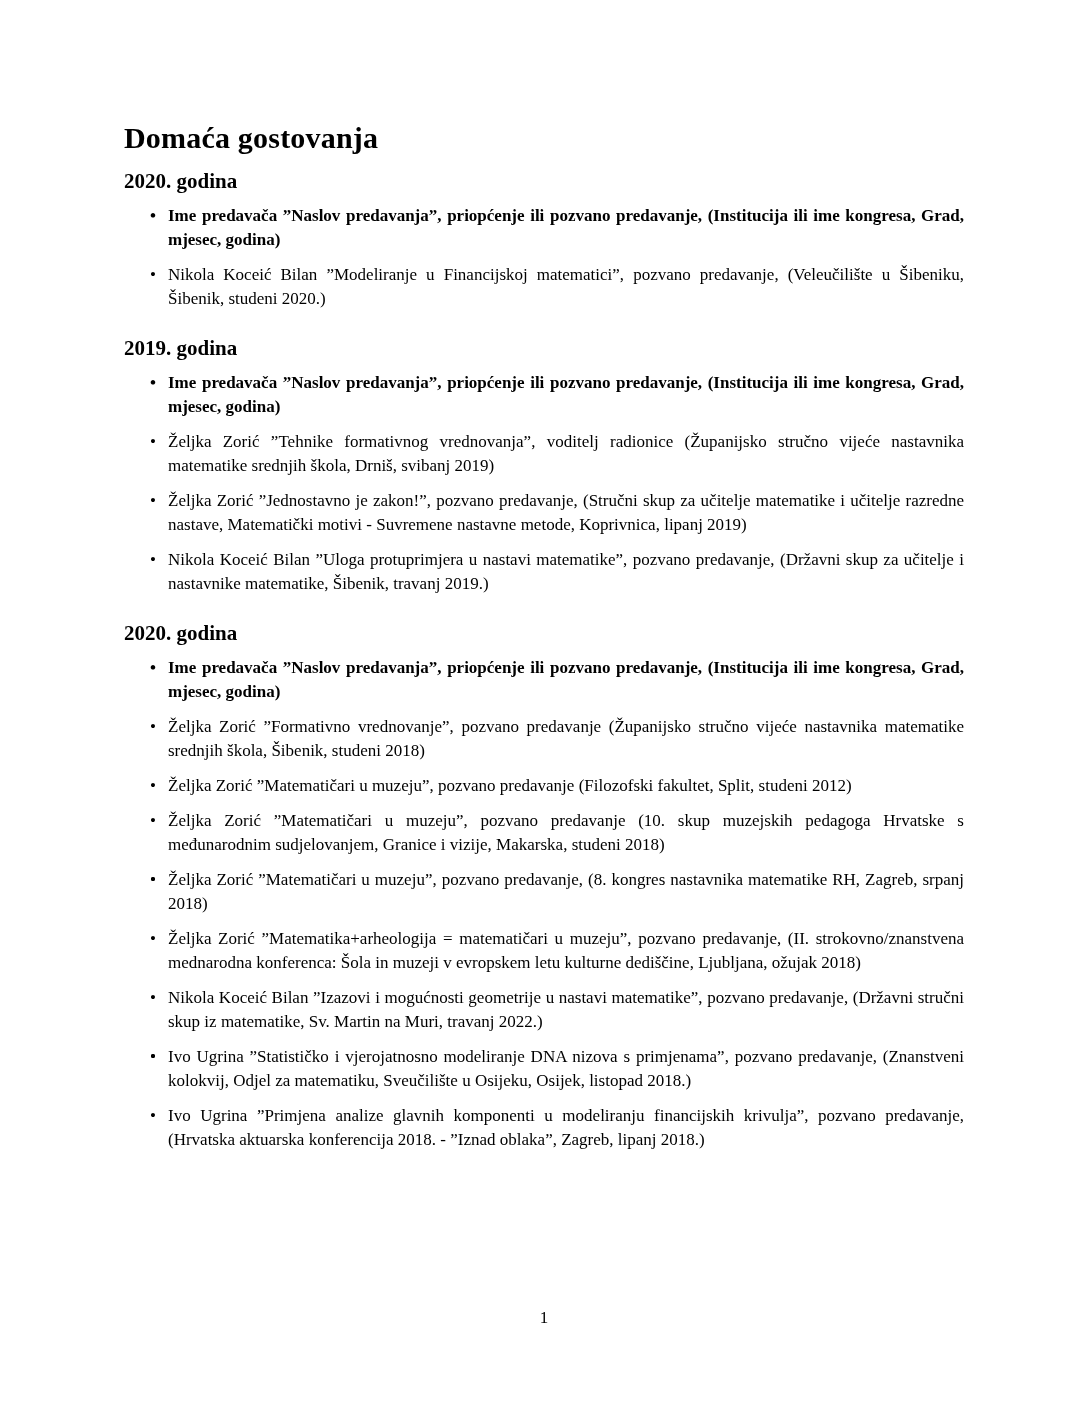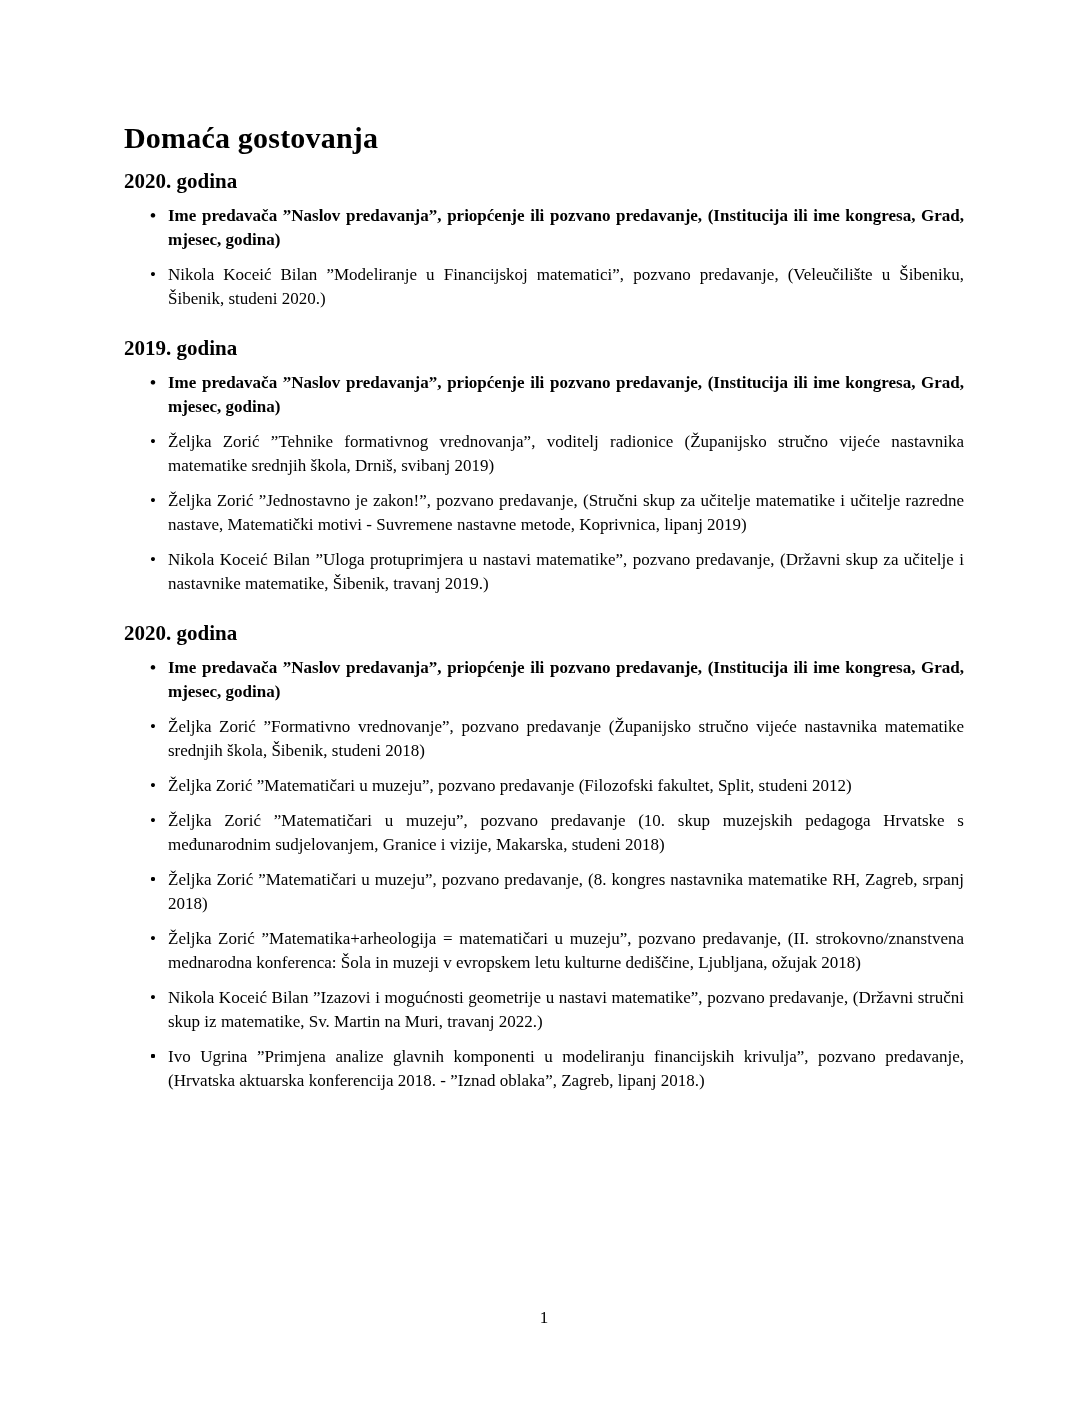--- a/index.html
+++ b/index.html
@@ -96,21 +96,21 @@
       <ul class="lecture-list">
         <li class="bold-item"><span class="bullet">•</span><span>Ime predavača ”Naslov predavanja”, priopćenje ili pozvano predavanje, (Institucija ili ime kongresa, Grad, mjesec, godina)</span></li>
         <li><span class="bullet">•</span><span>Željka Zorić ”Formativno vrednovanje”, pozvano predavanje (Županijsko stručno vijeće nastavnika matematike srednjih škola, Šibenik, studeni 2018)</span></li>
         <li><span class="bullet">•</span><span>Željka Zorić ”Matematičari u muzeju”, pozvano predavanje (Filozofski fakultet, Split, studeni 2012)</span></li>
         <li><span class="bullet">•</span><span>Željka Zorić ”Matematičari u muzeju”, pozvano predavanje (10. skup muzejskih pedagoga Hrvatske s međunarodnim sudjelovanjem, Granice i vizije, Makarska, studeni 2018)</span></li>
         <li><span class="bullet">•</span></li>
         <li><span class="bullet">•</span><span>Željka Zorić ”Matematičari u muzeju”, pozvano predavanje, (8. kongres nastavnika matematike RH, Zagreb, srpanj 2018)</span></li>
         <li><span class="bullet">•</span><span>Željka Zorić ”Matematika+arheologija = matematičari u muzeju”, pozvano predavanje, (II. strokovno/znanstvena mednarodna konferenca: Šola in muzeji v evropskem letu kulturne dediščine, Ljubljana, ožujak 2018)</span></li>
         <li><span class="bullet">•</span><span>Nikola Koceić Bilan ”Izazovi i mogućnosti geometrije u nastavi matematike”, pozvano predavanje, (Državni stručni skup iz matematike, Sv. Martin na Muri, travanj 2022.)</span></li>
         <li><span class="bullet">•</span></li>
-        <li><span class="bullet">•</span></li>
+        <li><span class="bullet">•</span><span>Ivo Ugrina ”Statističko i vjerojatnosno modeliranje DNA nizova s primjenama”, pozvano predavanje, (Znanstveni kolokvij, Odjel za matematiku, Sveučilište u Osijeku, Osijek, listopad 2018.)</span></li>
         <li><span class="bullet">•</span><span>Ivo Ugrina ”Primjena analize glavnih komponenti u modeliranju financijskih krivulja”, pozvano predavanje, (Hrvatska aktuarska konferencija 2018. - ”Iznad oblaka”, Zagreb, lipanj 2018.)</span></li>
       </ul>
     </section>
 
   </div>
 
   <div class="page-number">1</div>
 </div>
 
 </body></html>

